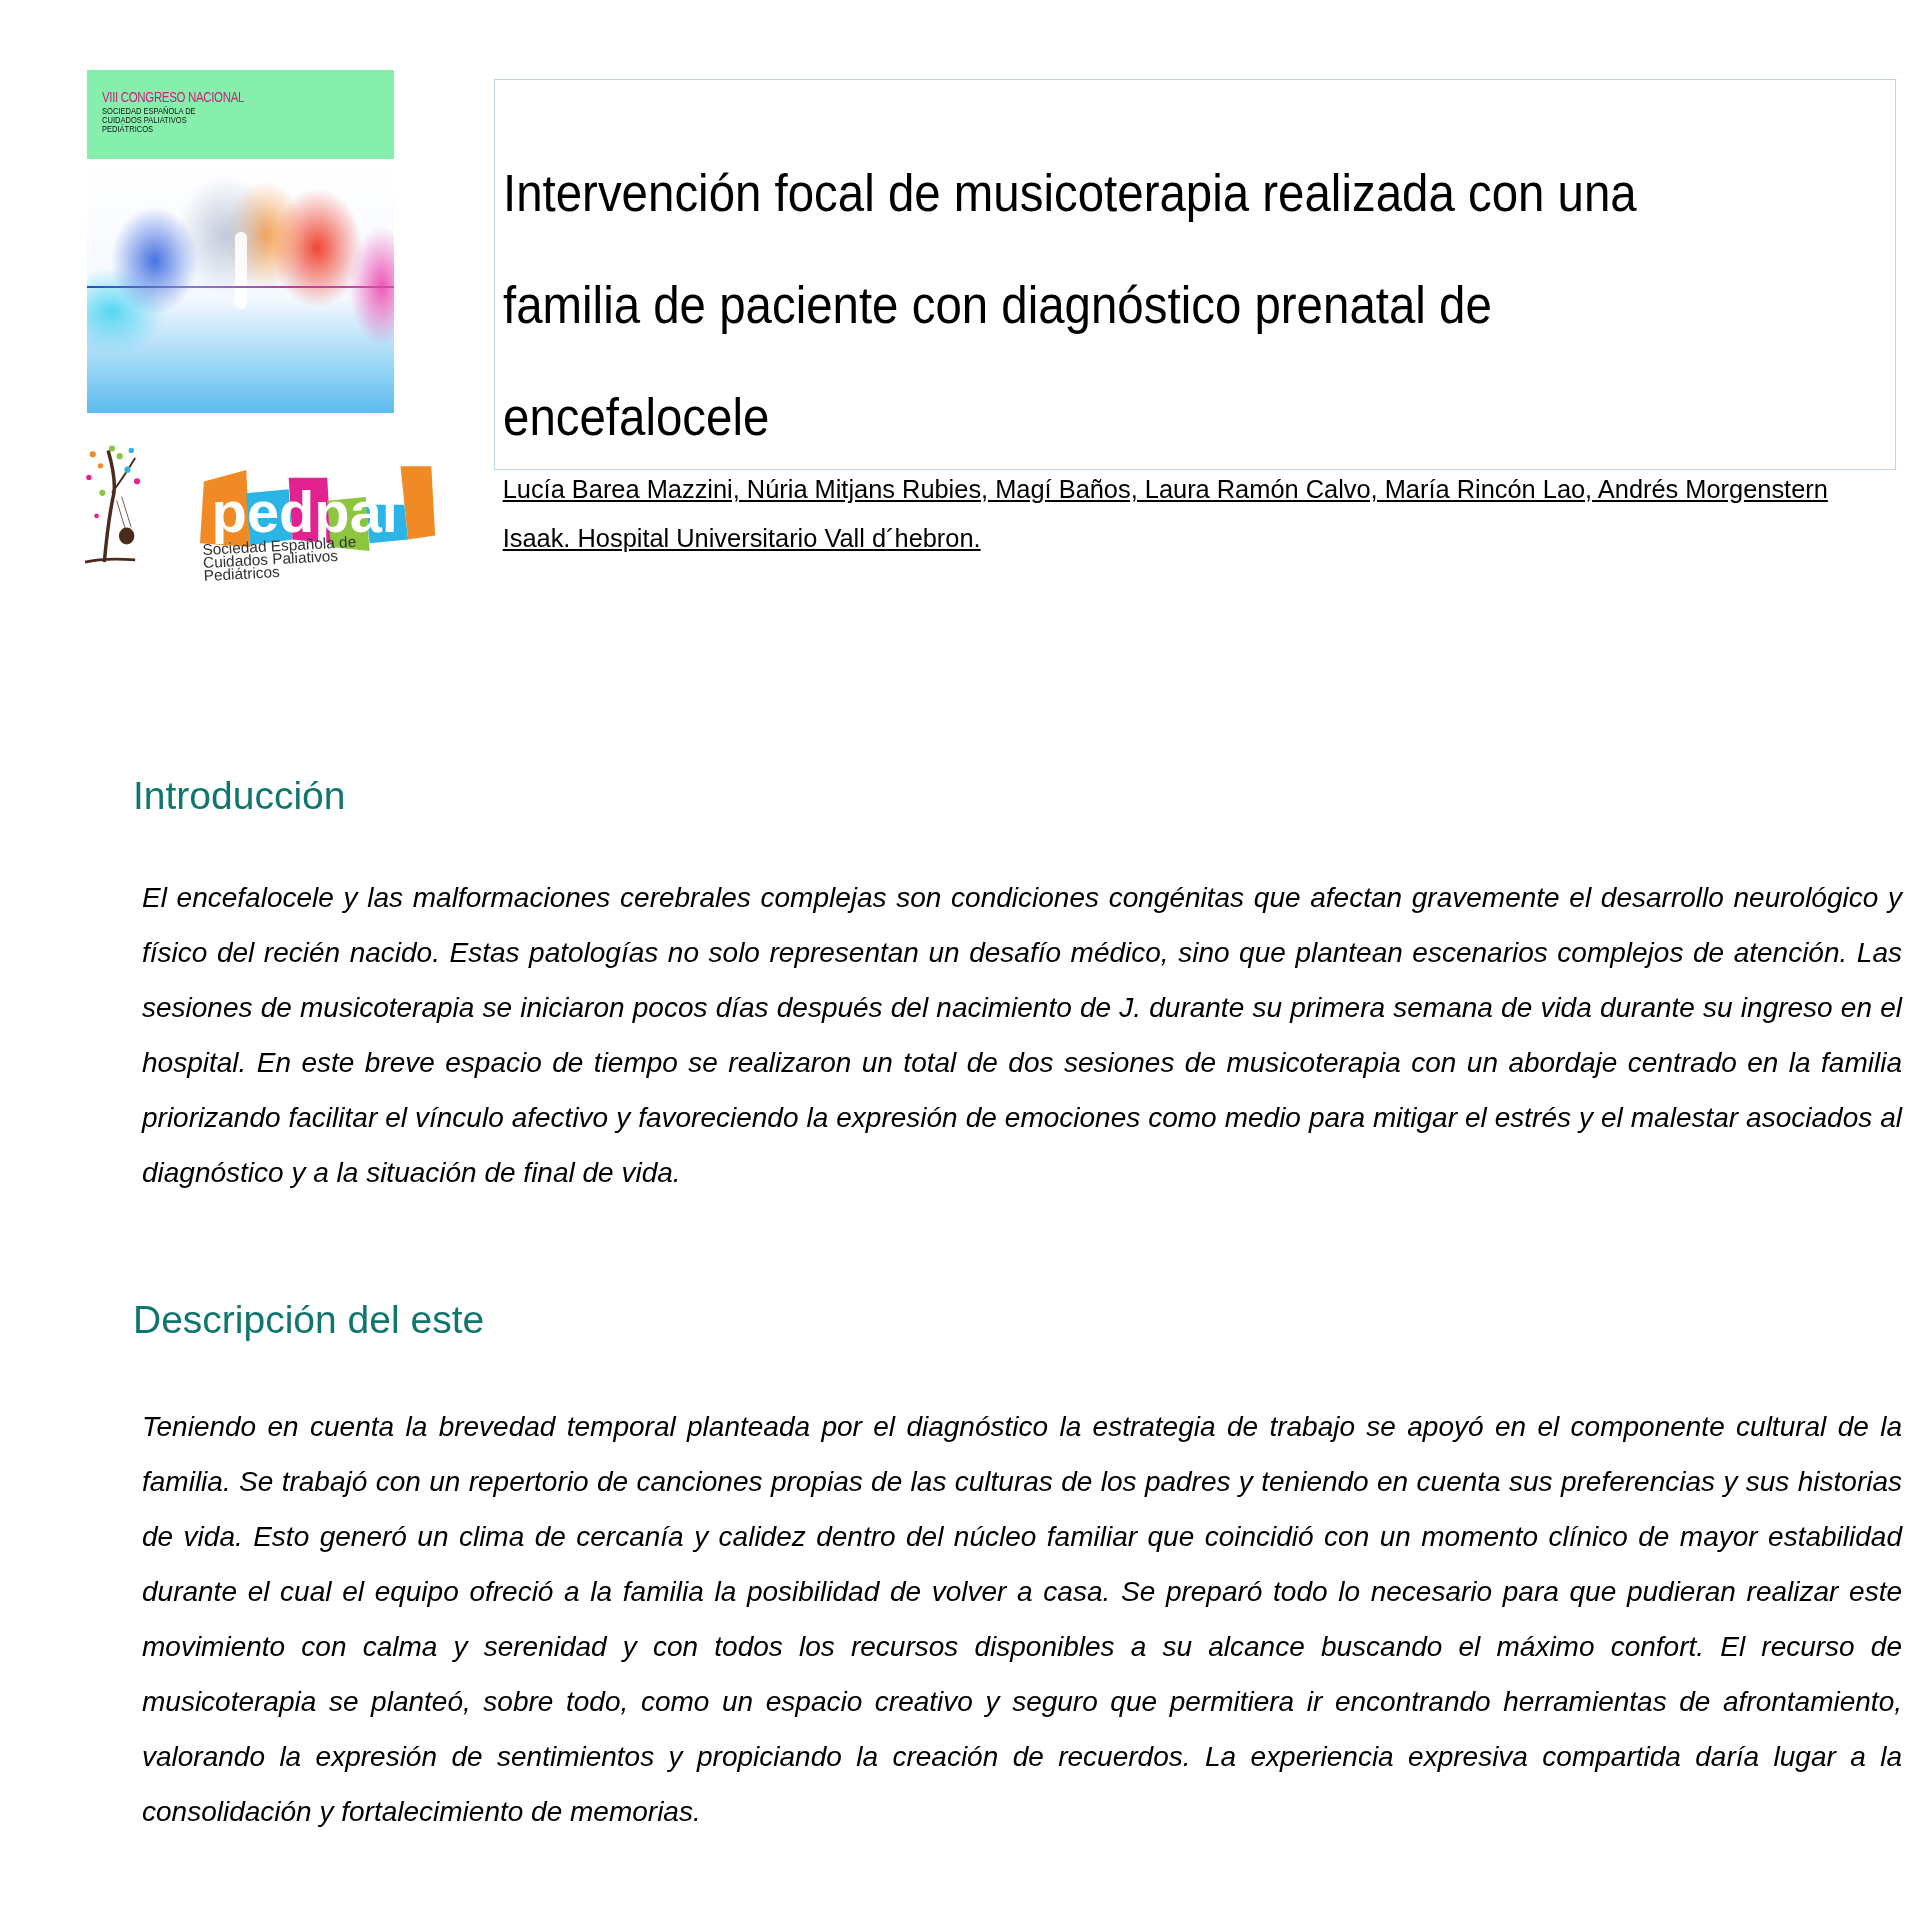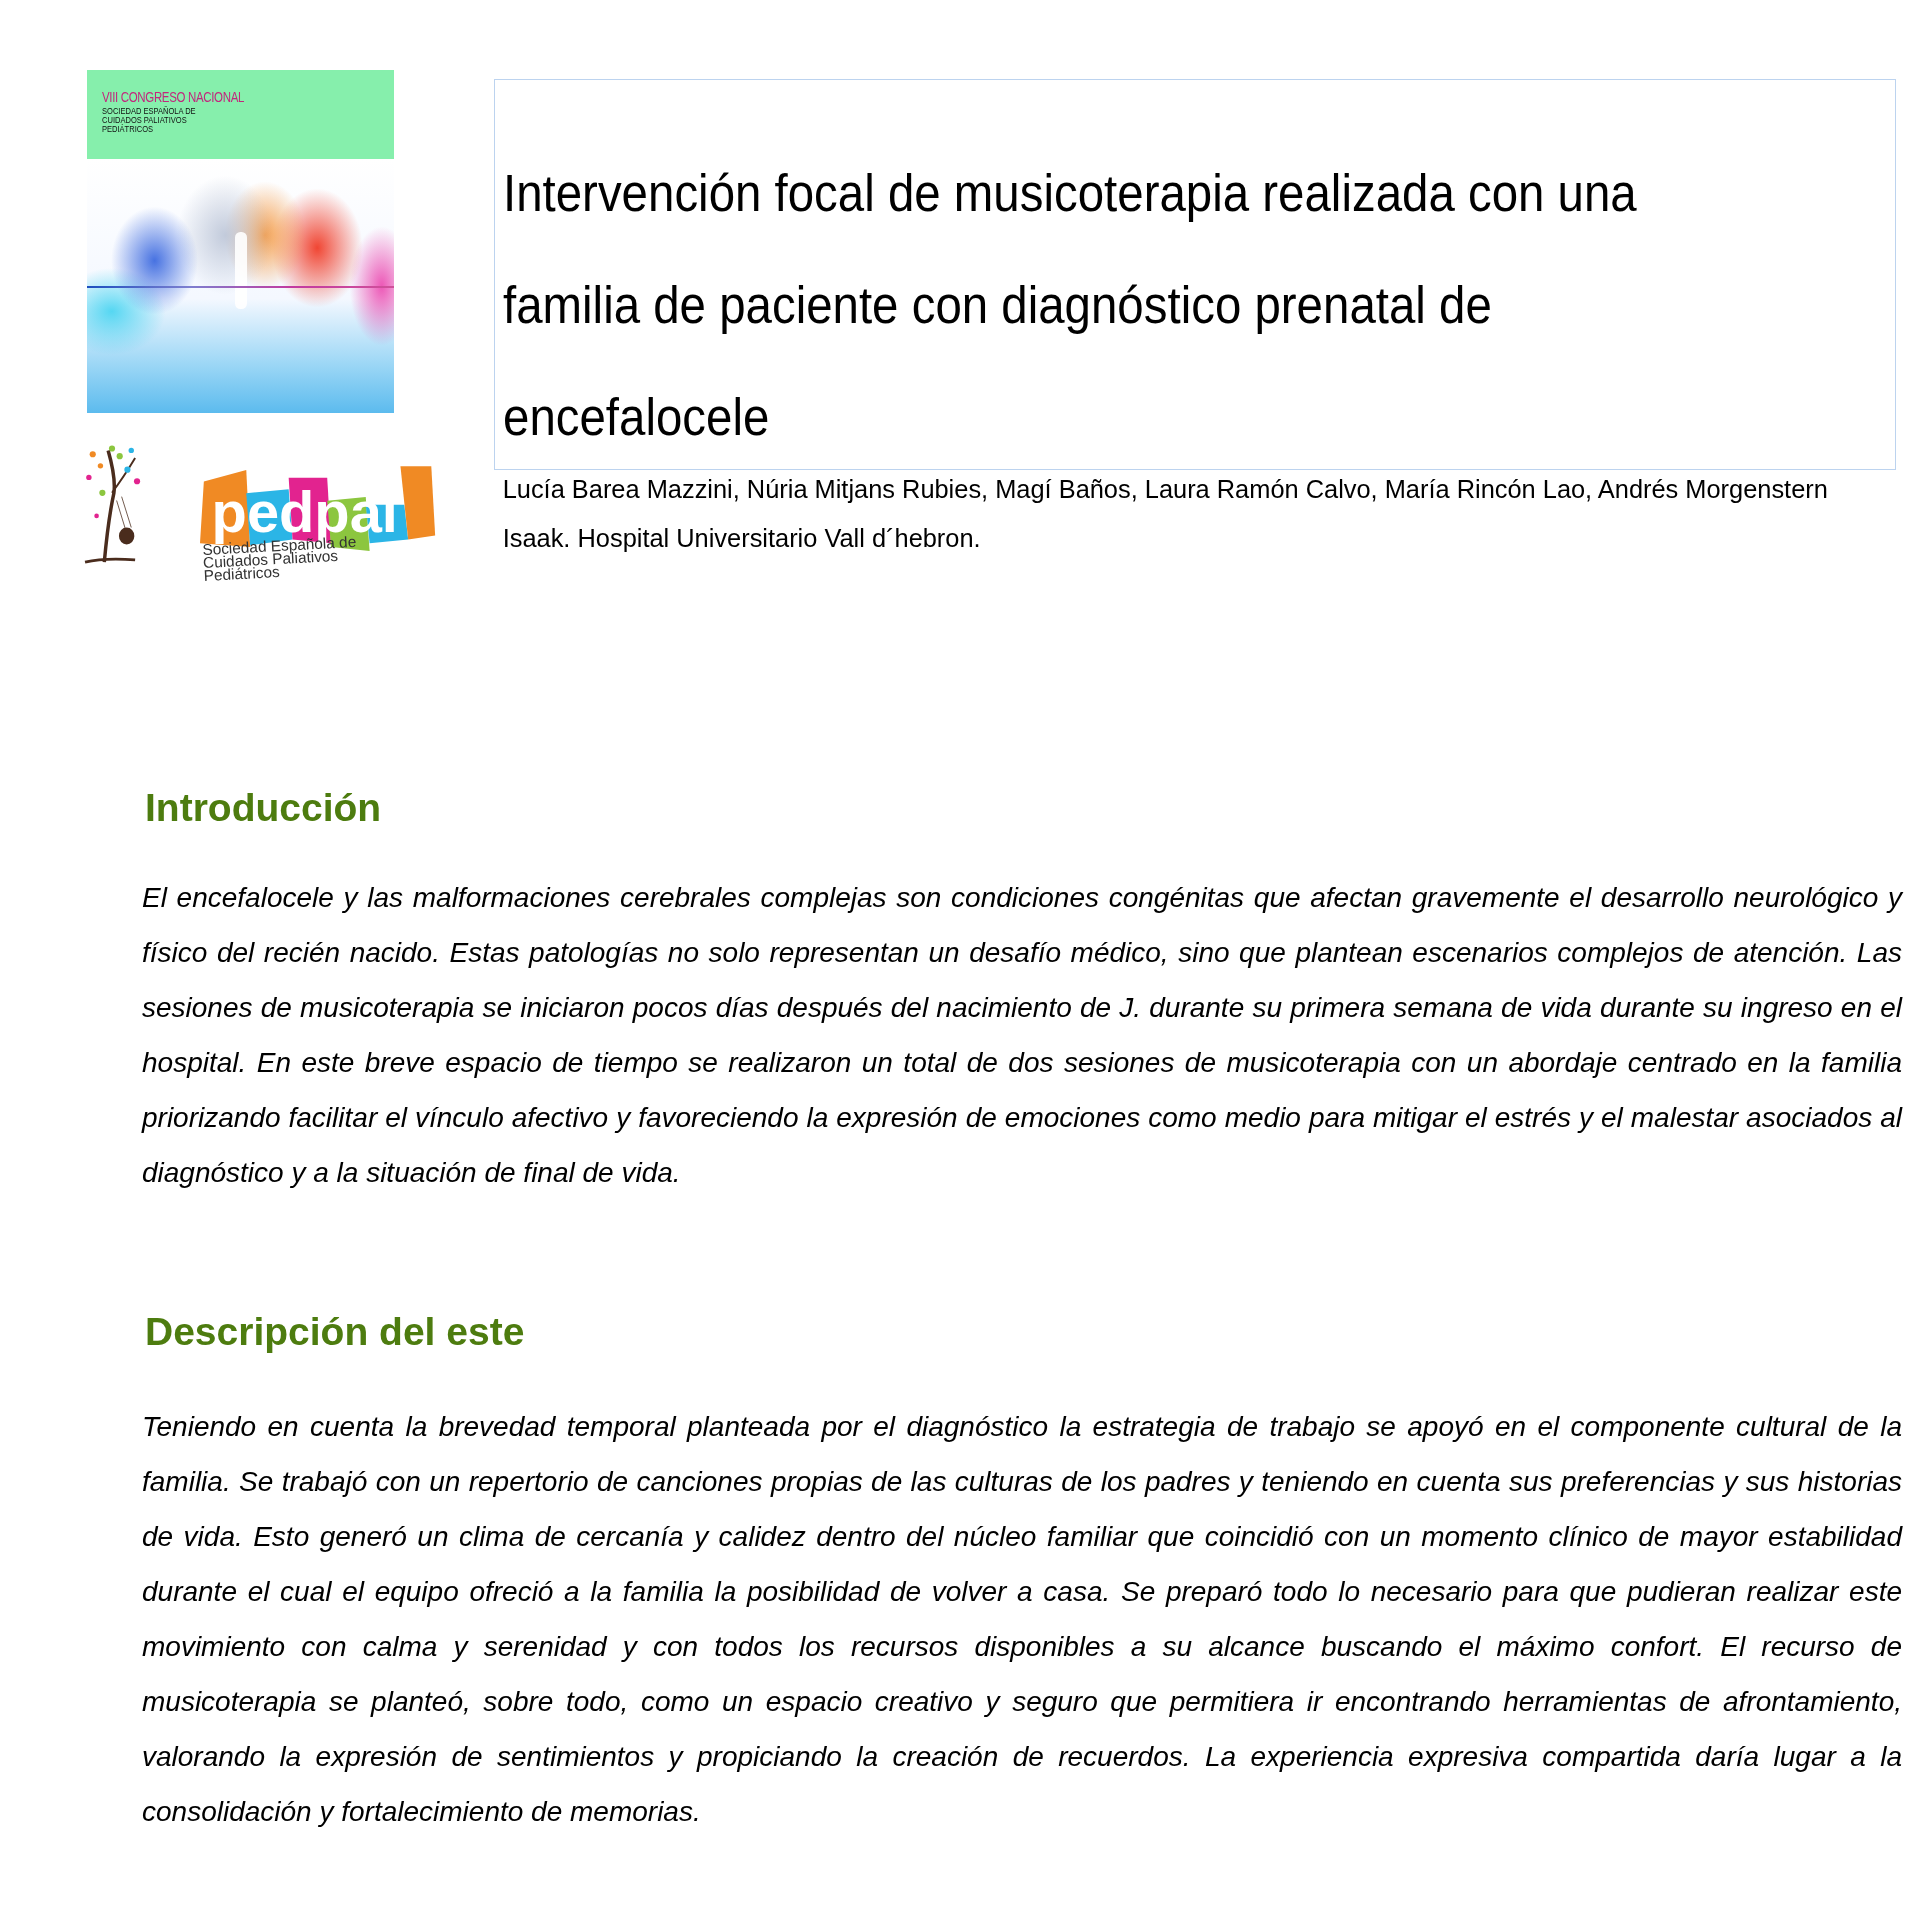--- a/index.html
+++ b/index.html
@@ -58,21 +58,21 @@
     font-family: "Liberation Sans", sans-serif; font-size: 51px; line-height: 112px;
     font-weight: normal; color: #000; margin: 0; transform: scaleX(0.93); transform-origin: left top;
     white-space: nowrap;
   }
   .authors {
     position: absolute; left: 7.7px; top: 385px; width: 1379px;
     font-size: 25.4px; line-height: 49px; color: #000;
   }
   
   .section-h {
-    position: absolute; font-weight: bold; font-size: 39px; color: #4d7c0f; margin: 12px;
+    position: absolute; font-weight: normal; font-size: 39px; color: #0f766e; margin: 0;
   }
   .para {
     position: absolute; font-size: 28px; line-height: 55px; text-align: justify; color: #000; margin: 9px; font-style: italic;
   }
   #h-intro { left: 133px; top: 774px; }
   #p-intro { left: 133px; top: 861px; width: 1760px; }
   #h-case { left: 133px; top: 1298px; }
   #p-case { left: 133px; top: 1390px; width: 1760px; }
 </style>
 </head>
@@ -116,21 +116,21 @@
   </svg>
   <div class="pedpal-tag" style="width:200px;">Sociedad Española de Cuidados Paliativos Pediátricos</div>
 </div>
 
 <div class="title-box">
   <h1 class="title">
     <span>Intervención focal de musicoterapia realizada con una</span><br>
     <span>familia de paciente con diagnóstico prenatal de</span><br>
     <span>encefalocele</span>
   </h1>
-  <p class="authors" style="margin:0;">Lucía Barea Mazzini, Núria Mitjans Rubies, Magí Baños, Laura Ramón Calvo, María Rincón Lao, Andrés Morgenstern Isaak. Hospital Universitario Vall d´hebron.</p>
+  <p class="authors" style="margin:0;text-decoration:underline;">Lucía Barea Mazzini, Núria Mitjans Rubies, Magí Baños, Laura Ramón Calvo, María Rincón Lao, Andrés Morgenstern Isaak. Hospital Universitario Vall d´hebron.</p>
 </div>
 
 <h2 class="section-h" id="h-intro">Introducción</h2>
 <p class="para" id="p-intro">El encefalocele y las malformaciones cerebrales complejas son condiciones congénitas que afectan gravemente el desarrollo neurológico y físico del recién nacido. Estas patologías no solo representan un desafío médico, sino que plantean escenarios complejos de atención. Las sesiones de musicoterapia se iniciaron pocos días después del nacimiento de J. durante su primera semana de vida durante su ingreso en el hospital. En este breve espacio de tiempo se realizaron un total de dos sesiones de musicoterapia con un abordaje centrado en la familia priorizando facilitar el vínculo afectivo y favoreciendo la expresión de emociones como medio para mitigar el estrés y el malestar asociados al diagnóstico y a la situación de final de vida.</p>
 
 <h2 class="section-h" id="h-case">Descripción del este</h2>
 <p class="para" id="p-case">Teniendo en cuenta la brevedad temporal planteada por el diagnóstico la estrategia de trabajo se apoyó en el componente cultural de la familia. Se trabajó con un repertorio de canciones propias de las culturas de los padres y teniendo en cuenta sus preferencias y sus historias de vida. Esto generó un clima de cercanía y calidez dentro del núcleo familiar que coincidió con un momento clínico de mayor estabilidad durante el cual el equipo ofreció a la familia la posibilidad de volver a casa. Se preparó todo lo necesario para que pudieran realizar este movimiento con calma y serenidad y con todos los recursos disponibles a su alcance buscando el máximo confort. El recurso de musicoterapia se planteó, sobre todo, como un espacio creativo y seguro que permitiera ir encontrando herramientas de afrontamiento, valorando la expresión de sentimientos y propiciando la creación de recuerdos. La experiencia expresiva compartida daría lugar a la consolidación y fortalecimiento de memorias.</p>
 
 
 </body></html>

